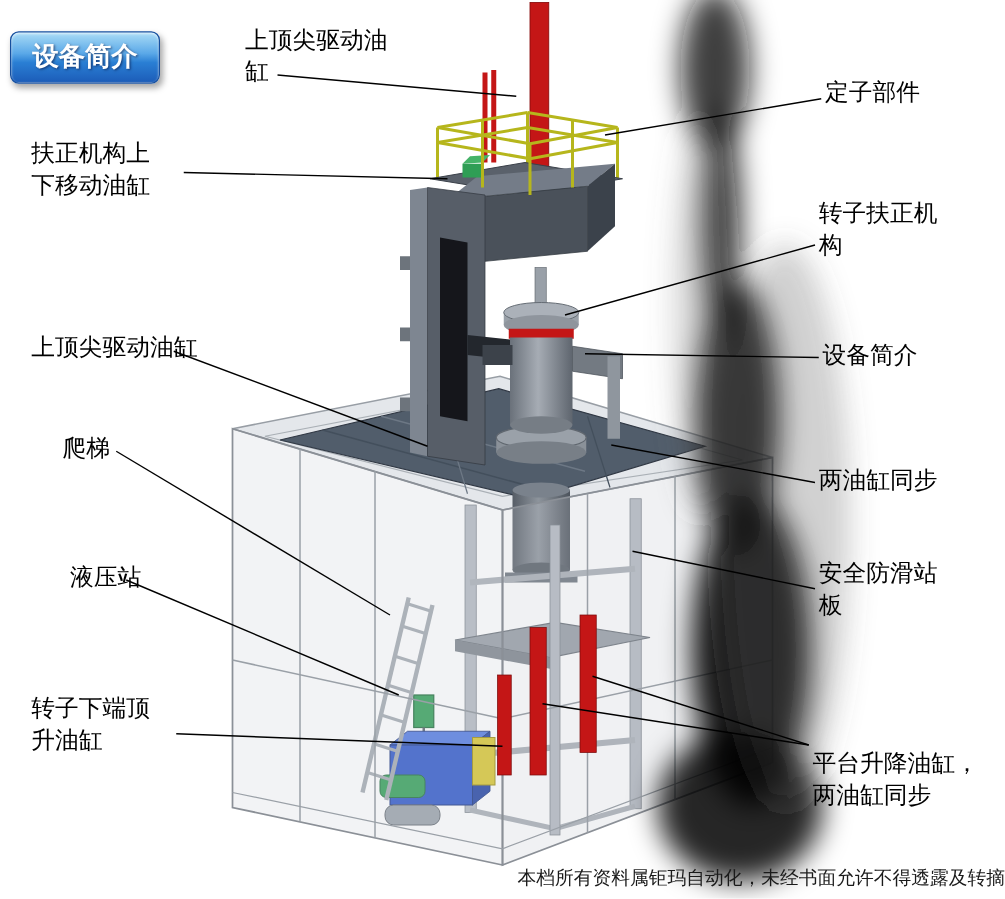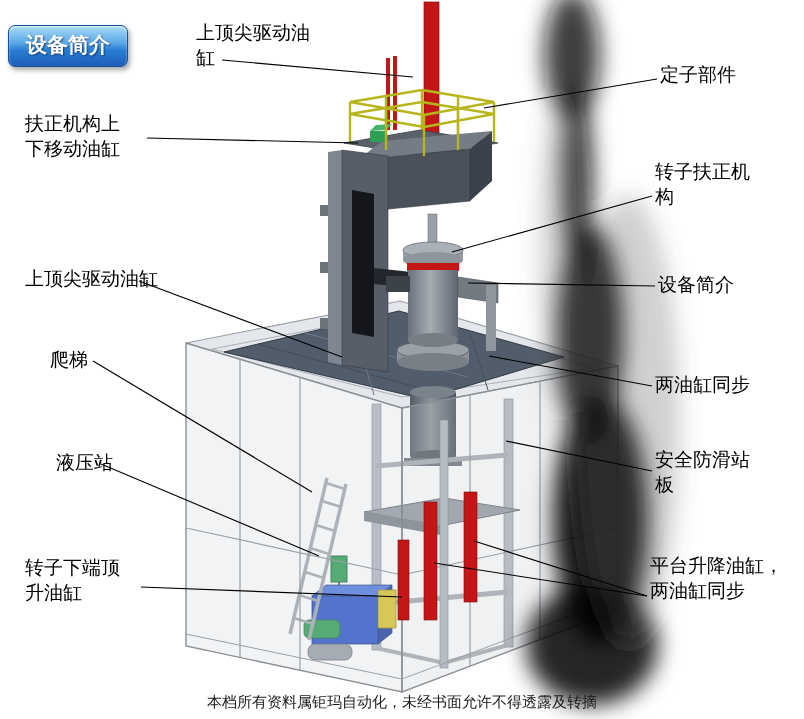--- a/index.html
+++ b/index.html
@@ -20,33 +20,33 @@
   .l-fence{left:660px;top:62px}
   .l-centering{left:25px;top:111px;width:100px}
   .l-rotor-mech{left:655px;top:159px;width:100px}
   .l-antislip{left:25px;top:266px}
   .l-rotor{left:658px;top:272px}
   .l-ladder{left:50px;top:347px}
   .l-stator{left:655px;top:372px}
   .l-hyd{left:56px;top:450px}
   .l-splat{left:655px;top:447px;width:100px}
   .l-jack{left:25px;top:555px;width:100px}
-  .l-pcyl{left:650px;top:553px;width:138px}
+  .l-pcyl{left:650px;top:599px;width:138px}
   .badge{
     position:absolute;left:8px;top:25px;padding:5px 17px 7px;
     border-radius:7px;
     background:linear-gradient(180deg,#aadcf6 0%,#5aa8e8 42%,var(--c-badge) 60%,#1c5cb8 100%);
     border:1px solid #164f9e;
     box-shadow:2px 3px 5px rgba(0,0,0,.35), inset 0 1px 2px rgba(255,255,255,.7);
     font-family:"Liberation Sans","DejaVu Sans",sans-serif;
     font-weight:bold;font-size:21px;color:#fff;
     text-shadow:1px 1px 2px rgba(0,0,40,.55);
   }
   .footer{
-    position:absolute;left:0;top:693px;width:804px;text-align:center;
+    position:absolute;left:0;top:693px;width:804px;text-align:right;
     font-size:15px;color:#1a1a1a;
   }
 </style>
 </head>
 <body>
 
 <div class="stage">
 
   <svg class="machine" width="804" height="719" viewBox="0 0 804 719">
     <defs>

